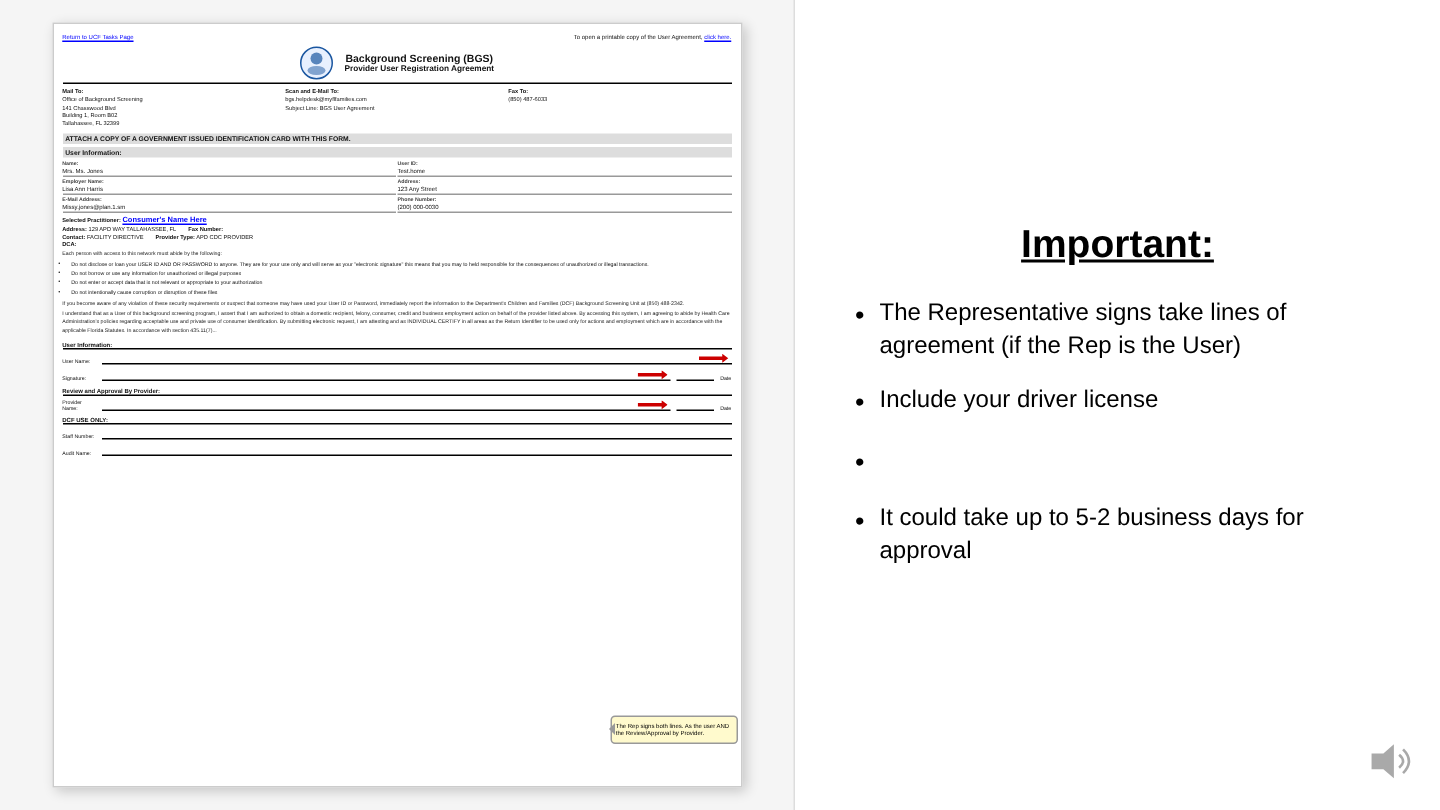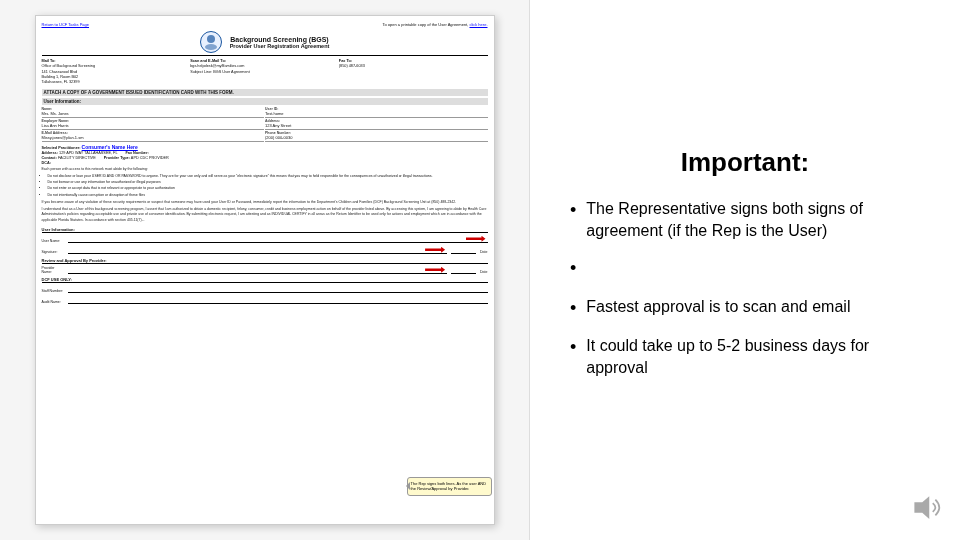--- a/index.html
+++ b/index.html
@@ -246,20 +246,21 @@
       background: white;
       display: flex;
       flex-direction: column;
       justify-content: center;
       padding: 30px 40px;
     }
 
     .important-title {
       font-size: 26px;
       font-weight: bold;
+      text-decoration: underline;
       margin-bottom: 20px;
       color: #000;
       text-align: center;
     }
 
     .bullet-list {
       list-style: none;
       padding: 0;
     }
 
@@ -457,31 +458,31 @@
     <div class="doc-callout-bubble">The Rep signs both lines. As the user AND the Review/Approval by Provider.</div>
 
   </div>
 </div>
 
 <div class="right-panel">
   <h1 class="important-title">Important:</h1>
   <ul class="bullet-list">
     <li>
       <span class="bullet-dot">•</span>
-      <span class="bullet-text">The Representative signs both signs of agreement (if the Rep is the User)</span>
+      <span class="bullet-text">The Representative signs take lines of agreement (if the Rep is the User)</span>
+    </li>
+    <li>
+      <span class="bullet-dot">•</span>
+      <span class="bullet-text">Include your driver license</span>
     </li>
     <li>
       <span class="bullet-dot">•</span>
     </li>
     <li>
       <span class="bullet-dot">•</span>
-      <span class="bullet-text">Fastest approval is to scan and email</span>
-    </li>
-    <li>
-      <span class="bullet-dot">•</span>
       <span class="bullet-text">It could take up to 5-2 business days for approval</span>
     </li>
   </ul>
 
   <svg class="sound-icon" viewBox="0 0 40 40" xmlns="http://www.w3.org/2000/svg" style="position:absolute; bottom:15px; right:15px; width:35px; height:35px; opacity:0.5;">
     <polygon points="5,14 14,14 22,7 22,33 14,26 5,26" fill="#555"></polygon>
     <path d="M26,15 Q32,20 26,25" fill="none" stroke="#555" stroke-width="2"></path>
     <path d="M29,11 Q38,20 29,29" fill="none" stroke="#555" stroke-width="2"></path>
   </svg>
 </div>

